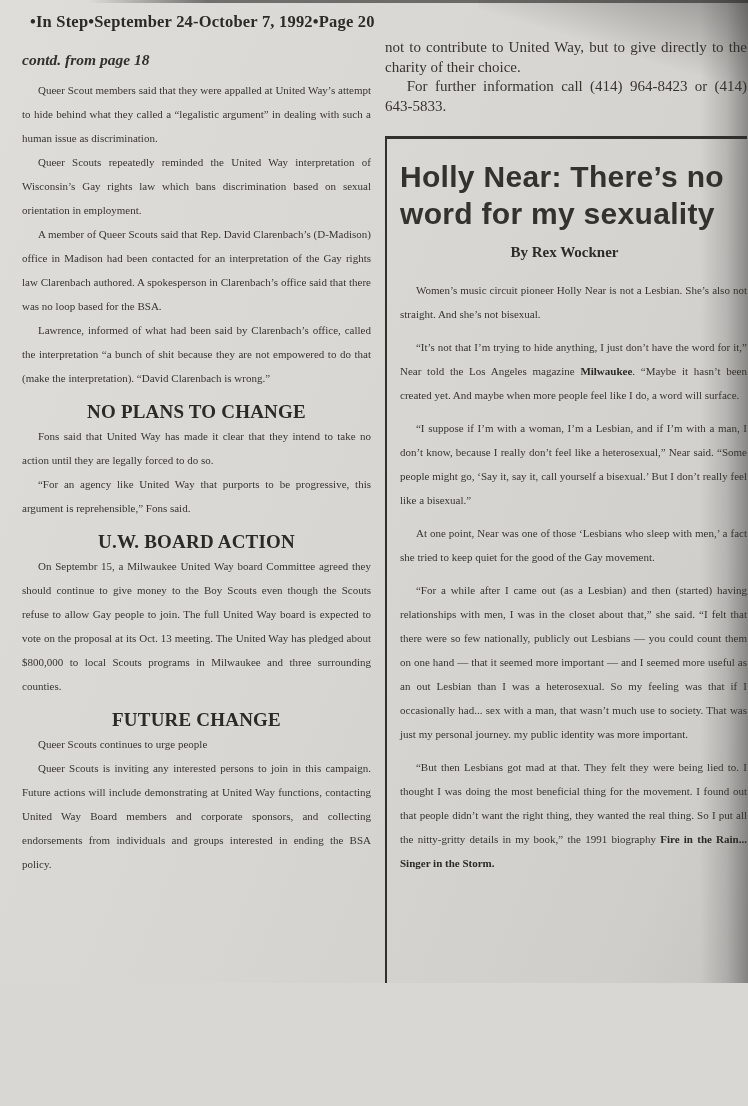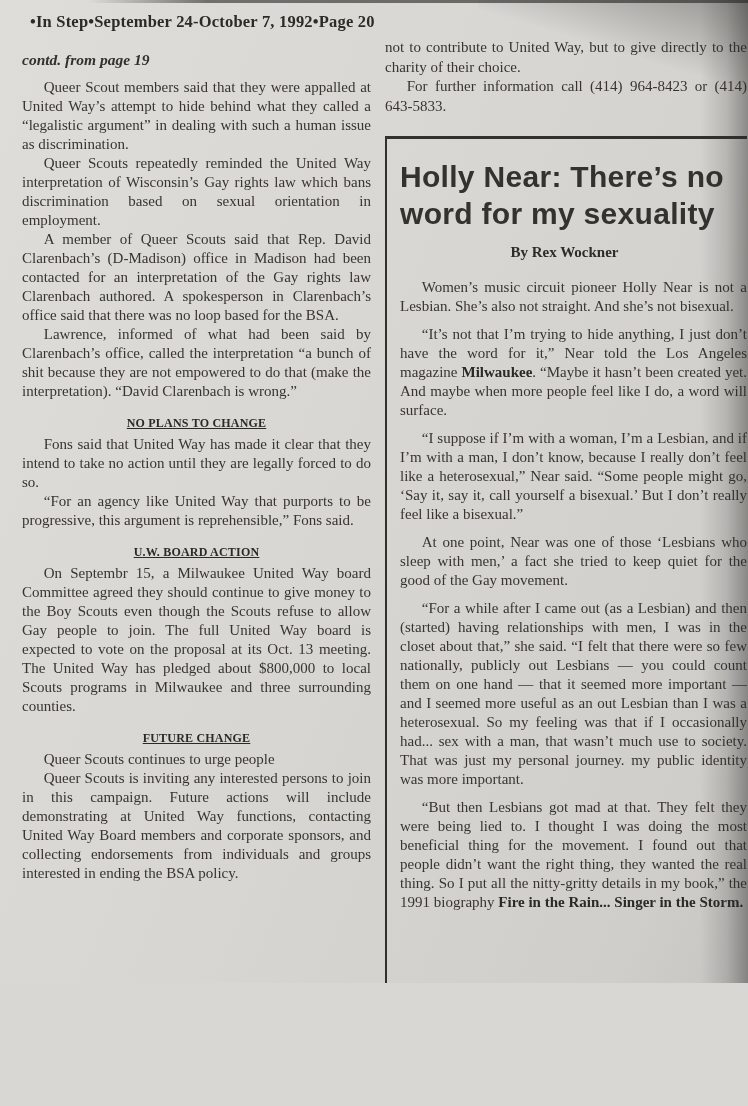--- a/index.html
+++ b/index.html
@@ -22,28 +22,28 @@
     position:absolute;top:38px;left:22px;
     display:flex;gap:14px;
   }
   .col-left{width:349px;padding-top:13px;}
   .col-right{width:362px;}
   .contd{
     font-style:italic;font-weight:bold;font-size:15.5px;
     margin:0 0 9px 0;color:#33312c;
   }
   .bodytext p{
-    margin:0;font-size:15px;line-height:19px;text-align:justify;
+    margin:0;font-size:11px;line-height:24px;text-align:justify;
   }
   .bodytext p.para{text-indent:1.45em;}
   .bodytext p.para-flush{text-indent:0;}
   .col-right .cont p{font-size:15px;line-height:19.5px;}
   .bodytext h3.heading{
-    text-align:center;font-size:12px;line-height:18px;
-    margin:13px 0 3px 0;color:#2c2a26;letter-spacing:.2px;text-decoration:underline;
+    text-align:center;font-size:19px;line-height:18px;
+    margin:13px 0 3px 0;color:#2c2a26;letter-spacing:.2px;
   }
   .article{
     margin-top:20px;
     border-top:3px solid #33312d;
     border-left:2px solid #33312d;
     padding:16px 0 0 13px;
     min-height:985px;
   }
   .headline{
     font-family:"Liberation Sans",sans-serif;
@@ -81,21 +81,21 @@
 </head>
 <body>
 
 <div class="page">
 
   <div class="masthead">•In Step•September 24-October 7, 1992•Page 20</div>
 
   <div class="columns">
 
     <div class="col-left">
-      <div class="contd">contd. from page 19</div>
+      <div class="contd">contd. from page 18</div>
       <div class="bodytext">
           <p class="para"><span>Queer Scout members said that they were appalled at United Way’s attempt to hide behind what they called a “legalistic argument” in dealing with such a human issue as discrimination.</span></p>
           <p class="para"><span>Queer Scouts repeatedly reminded the United Way interpretation of Wisconsin’s Gay rights law which bans discrimination based on sexual orientation in employment.</span></p>
           <p class="para"><span>A member of Queer Scouts said that Rep. David Clarenbach’s (D-Madison) office in Madison had been contacted for an interpretation of the Gay rights law Clarenbach authored. A spokesperson in Clarenbach’s office said that there was no loop based for the BSA.</span></p>
           <p class="para"><span>Lawrence, informed of what had been said by Clarenbach’s office, called the interpretation “a bunch of shit because they are not empowered to do that (make the interpretation). “David Clarenbach is wrong.”</span></p>
           <h3 class="heading"><span>NO PLANS TO CHANGE</span></h3>
           <p class="para"><span>Fons said that United Way has made it clear that they intend to take no action until they are legally forced to do so.</span></p>
           <p class="para"><span>“For an agency like United Way that purports to be progressive, this argument is reprehensible,” Fons said.</span></p>
           <h3 class="heading"><span>U.W. BOARD ACTION</span></h3>
           <p class="para"><span>On Septembr 15, a Milwaukee United Way board Committee agreed they should continue to give money to the Boy Scouts even though the Scouts refuse to allow Gay people to join. The full United Way board is expected to vote on the proposal at its Oct. 13 meeting. The United Way has pledged about $800,000 to local Scouts programs in Milwaukee and three surrounding counties.</span></p>

